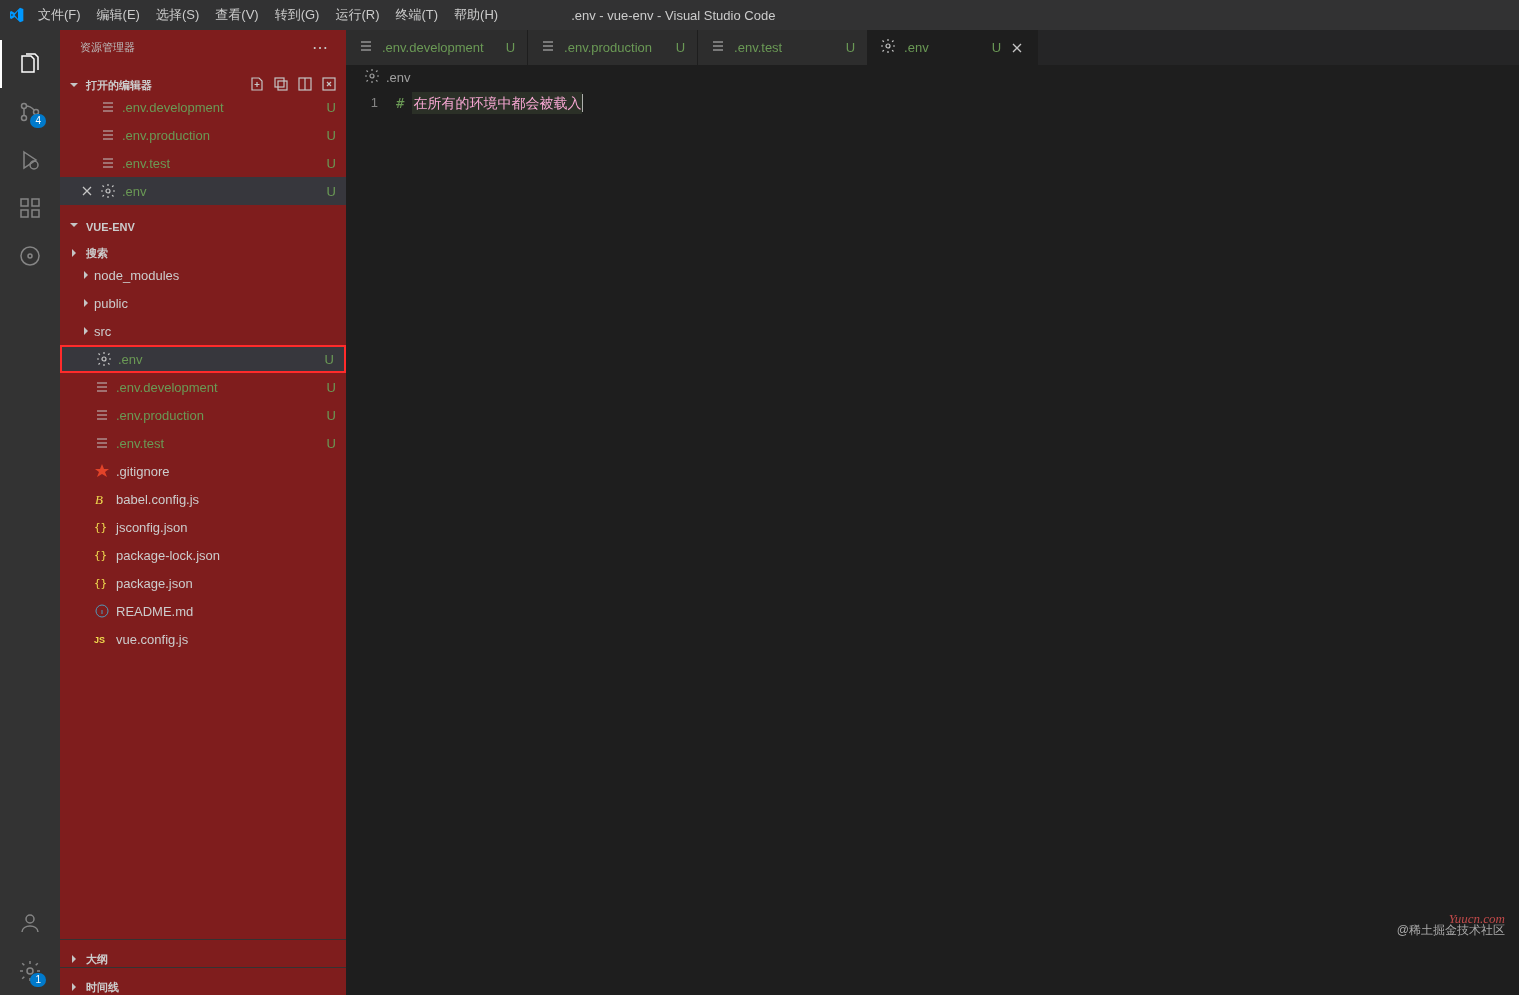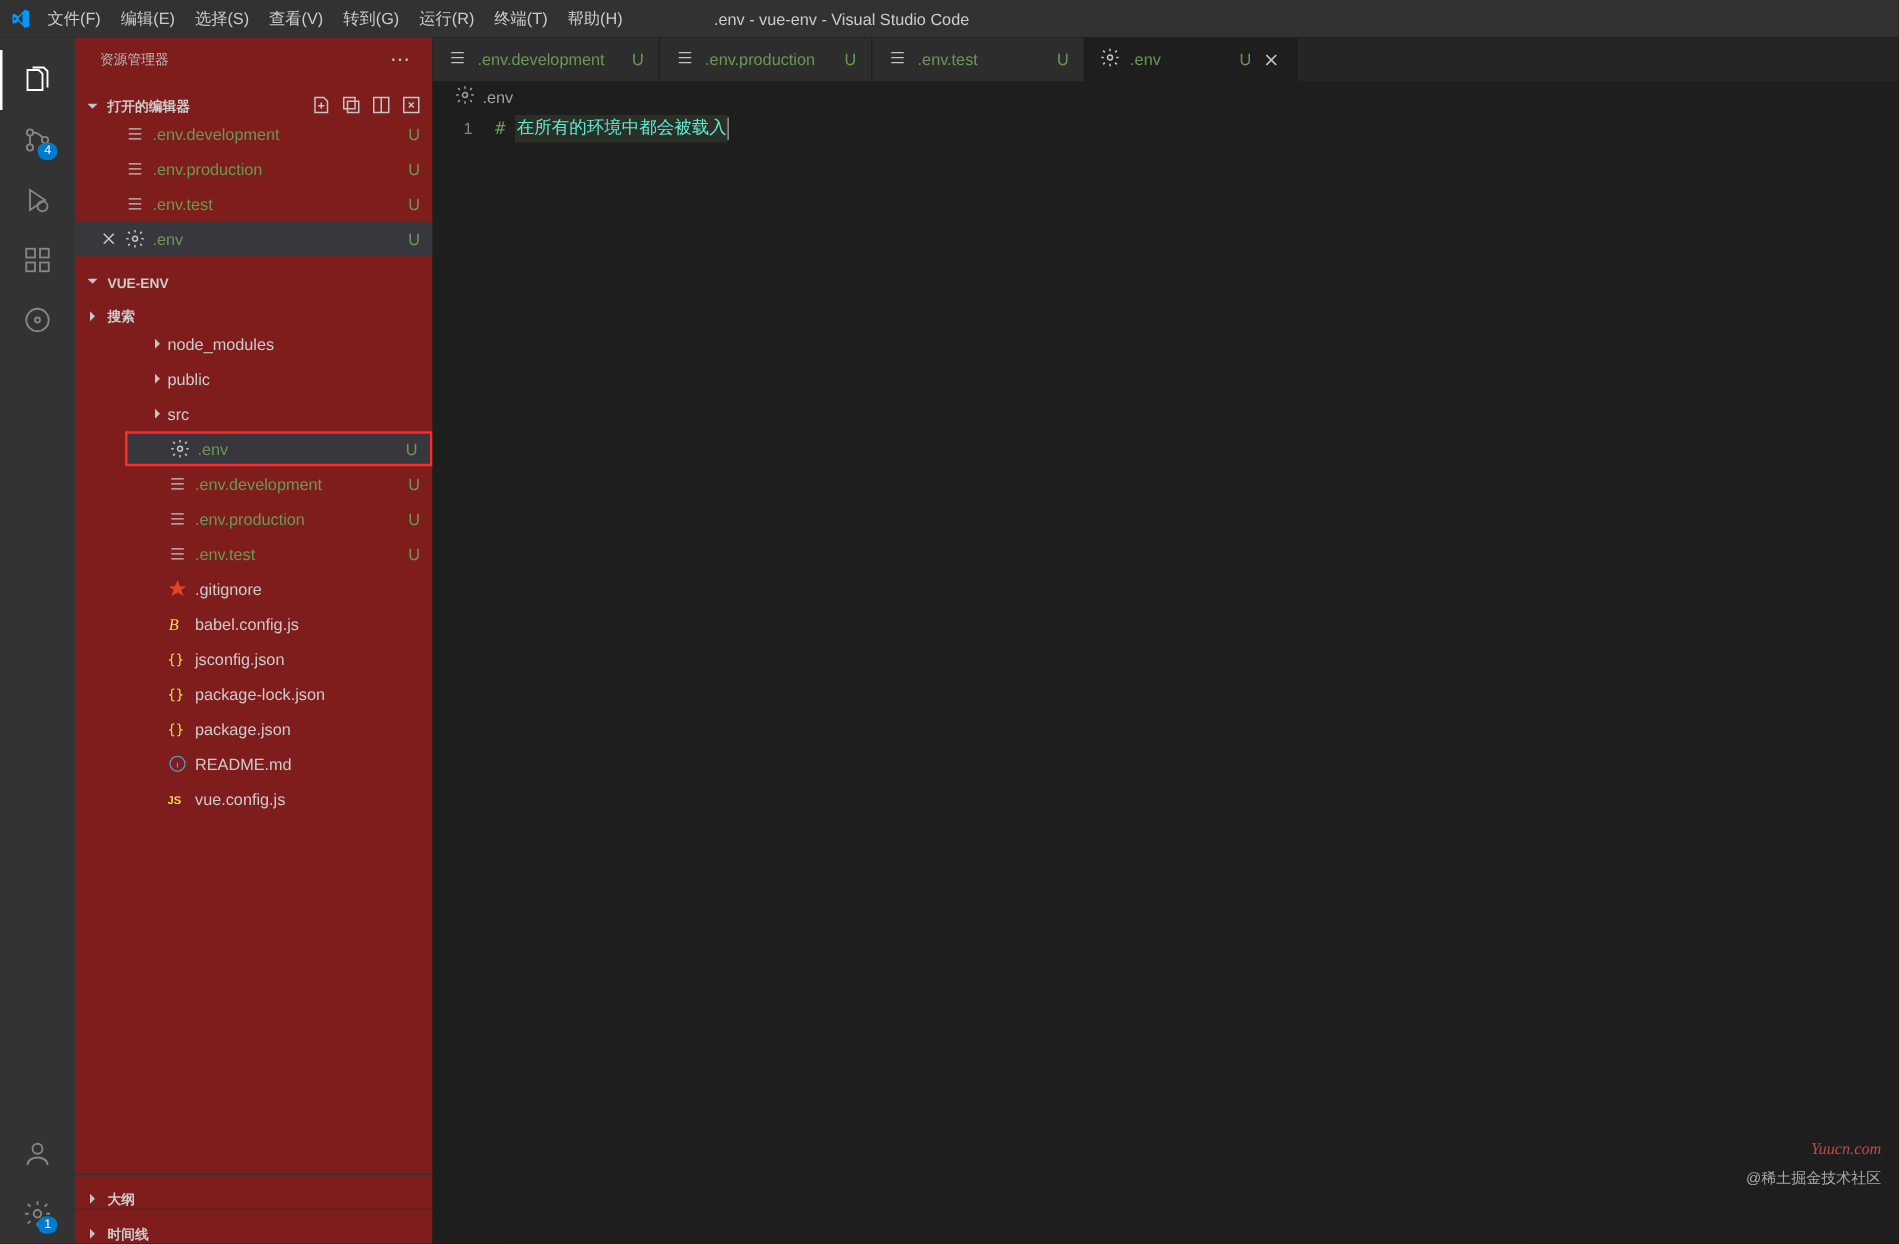--- a/index.html
+++ b/index.html
@@ -66,21 +66,21 @@
 .section-actions span { display:flex; align-items:center; justify-content:center; width:18px; height:18px; cursor:pointer; color:#c5c5c5;}
 .open-editor-row, .file-row {
   height: 28px; display: flex; align-items: center; padding-right: 10px;
   cursor: pointer; color: #cccccc;
 }
 .open-editor-row { padding-left: 18px; }
 .open-editor-row .close-icon { width: 18px; display:flex; justify-content:center; color:#c5c5c5; margin-right:4px; }
 .file-icon { margin-right: 6px; display:flex; align-items:center; }
 .git-status { margin-left: auto; color: #6a9955; font-weight: 400; }
 .open-editor-row.active, .file-row.active { background: #37373d; }
-.file-row { padding-left: 18px; margin-left: 40px; }
+.file-row { padding-left: 18px; }
 .file-row .twist { width: 16px; display:flex; justify-content:center; margin-right: 0; }
 .folder-name { color: #cccccc; }
 .file-row.untracked .fname, .open-editor-row.untracked .fname { color: #6a9955; }
 .highlighted-row {
   border: 2px solid #ff2b2b; background: #37373d;
 }
 .editor-area { flex: 1; display: flex; flex-direction: column; background: #1e1e1e; }
 .tabs-bar { height: 35px; background: #252526; display: flex; }
 .tab {
   display: flex; align-items: center; padding: 0 12px; border-right: 1px solid #1e1e1e;
@@ -95,24 +95,24 @@
   color: #a0a0a0; font-size: 13px;
 }
 .editor-body { flex: 1; display: flex; position: relative; }
 .gutter {
   width: 50px; padding-top: 3px; text-align: right; color: #858585; 
 }
 .gutter .ln { padding-right: 18px; height: 22px; line-height:22px; }
 .code-content { padding-top: 3px; font-family: Consolas, monospace; font-size: 14px; }
 .code-line { height: 22px; line-height:22px; display:flex; align-items:center;}
 .comment-hash { color: #6a9955; margin-right: 8px; }
-.comment-text { color: #5eead4; background: rgba(60,70,50,0.45); padding:0 1px;font-family:Liberation Mono, monospace;}
+.comment-text { color: #f9a8d4; background: rgba(60,70,50,0.45); padding:0 1px;}
 .cursor-caret { width:1px; height:18px; background:#aeafad; display:inline-block; }
 .watermark {
-  position: absolute; right: 14px; bottom: 44px; color: #a9a9a9; font-size: 12px;
+  position: absolute; right: 14px; bottom: 56px; color: #a9a9a9; font-size: 12px;
 }
 .yuucn {
   position: absolute; right: 14px; bottom: 68px; color: #c04a4a; font-family: Georgia, serif;
   font-style: italic; font-size: 13px;
 }
 .icon-svg { width: 24px; height: 24px; }
 .icon-sm { width:16px; height:16px; }
 </style>
 </head>
 <body>

